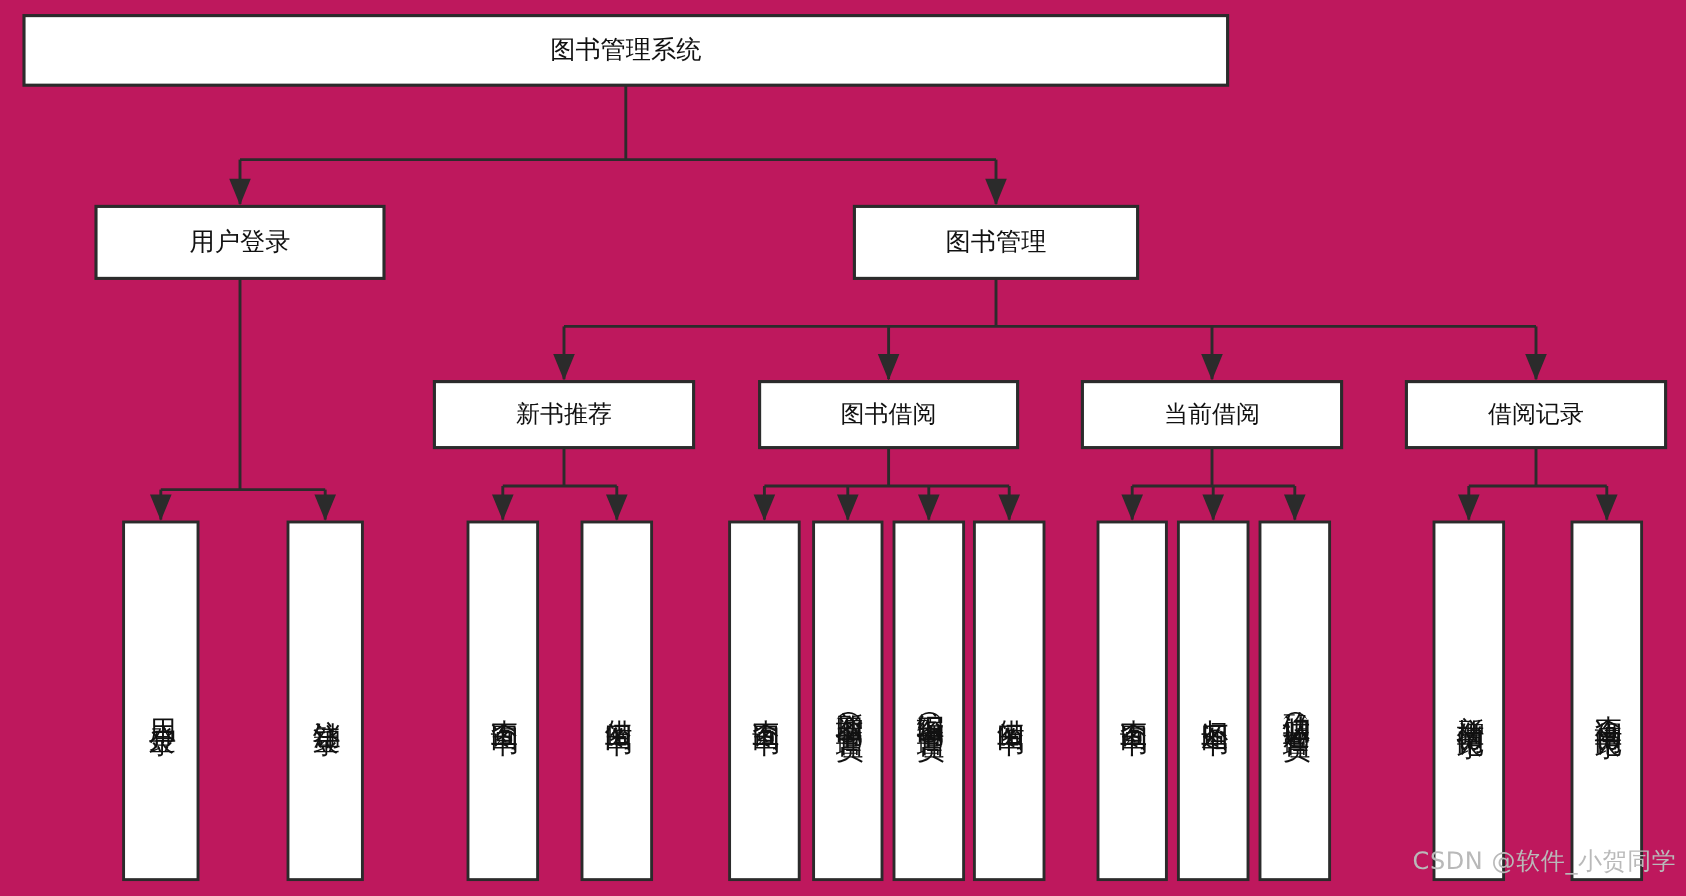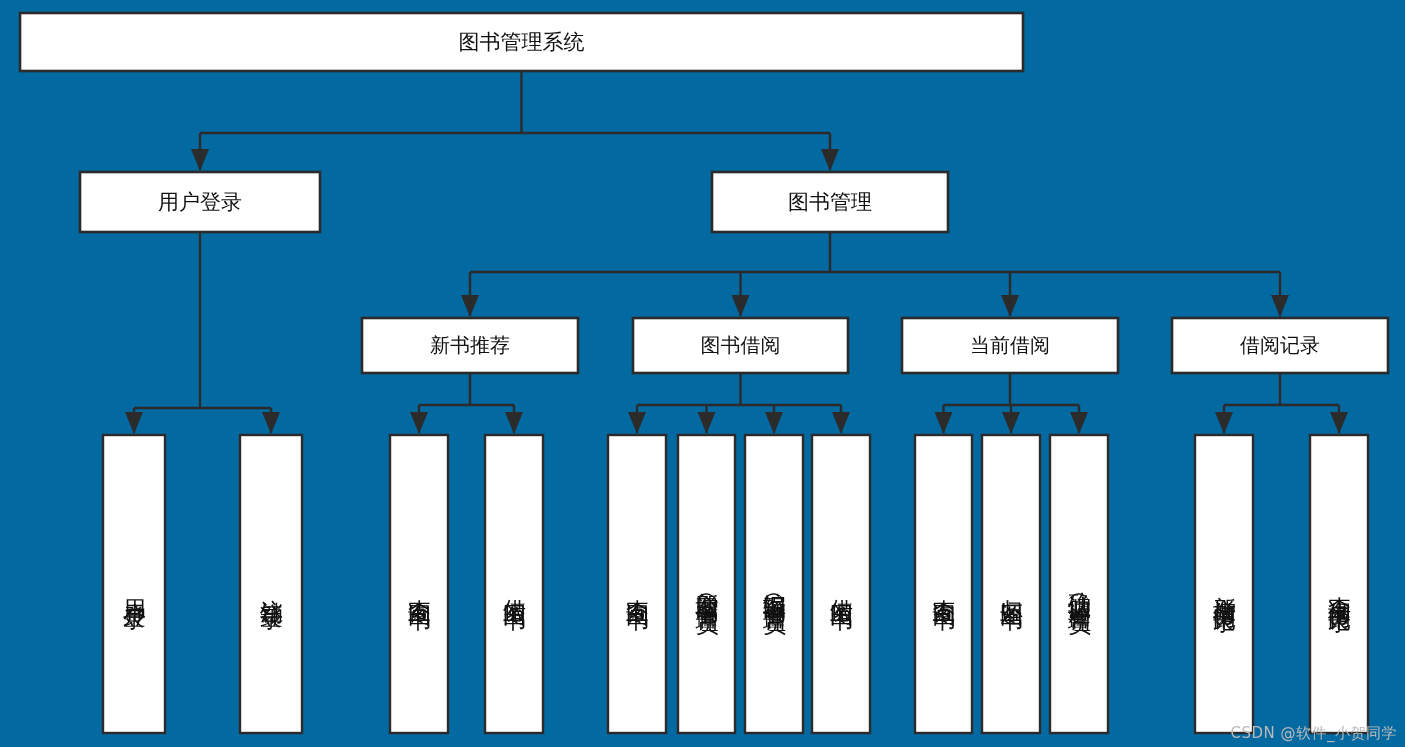--- a/index.html
+++ b/index.html
@@ -8,21 +8,21 @@
     padding: 0;
     background: #ffffff;
   }
   body {
     font-family: "DejaVu Sans", "Liberation Sans", sans-serif;
   }
   #diagram-root {
     position: relative;
     width: 1405px;
     height: 747px;
-    background: #0369a1;
+    background: #be185d;
     overflow: hidden;
   }
   svg.canvas {
     position: absolute;
     left: 0;
     top: 0;
     width: 1405px;
     height: 747px;
   }
   .node-box {
@@ -66,23 +66,23 @@
     font-family: "DejaVu Sans", "Liberation Sans", sans-serif;
     font-size: 23px;
     line-height: 1.12;
     letter-spacing: 3px;
     color: #111111;
     white-space: nowrap;
   }
   .watermark {
     position: absolute;
     right: 8px;
-    bottom: 4px;
-    font-family: "DejaVu Sans", "Liberation Sans", sans-serif;
-    font-size: 15px;
+    bottom: 16px;
+    font-family: "DejaVu Sans", "Liberation Sans", sans-serif;
+    font-size: 20px;
     color: #b9b9b9;
     letter-spacing: 0.5px;
     user-select: none;
   }
 </style>
 </head>
 <body>
 
 <div id="diagram-root">
 

